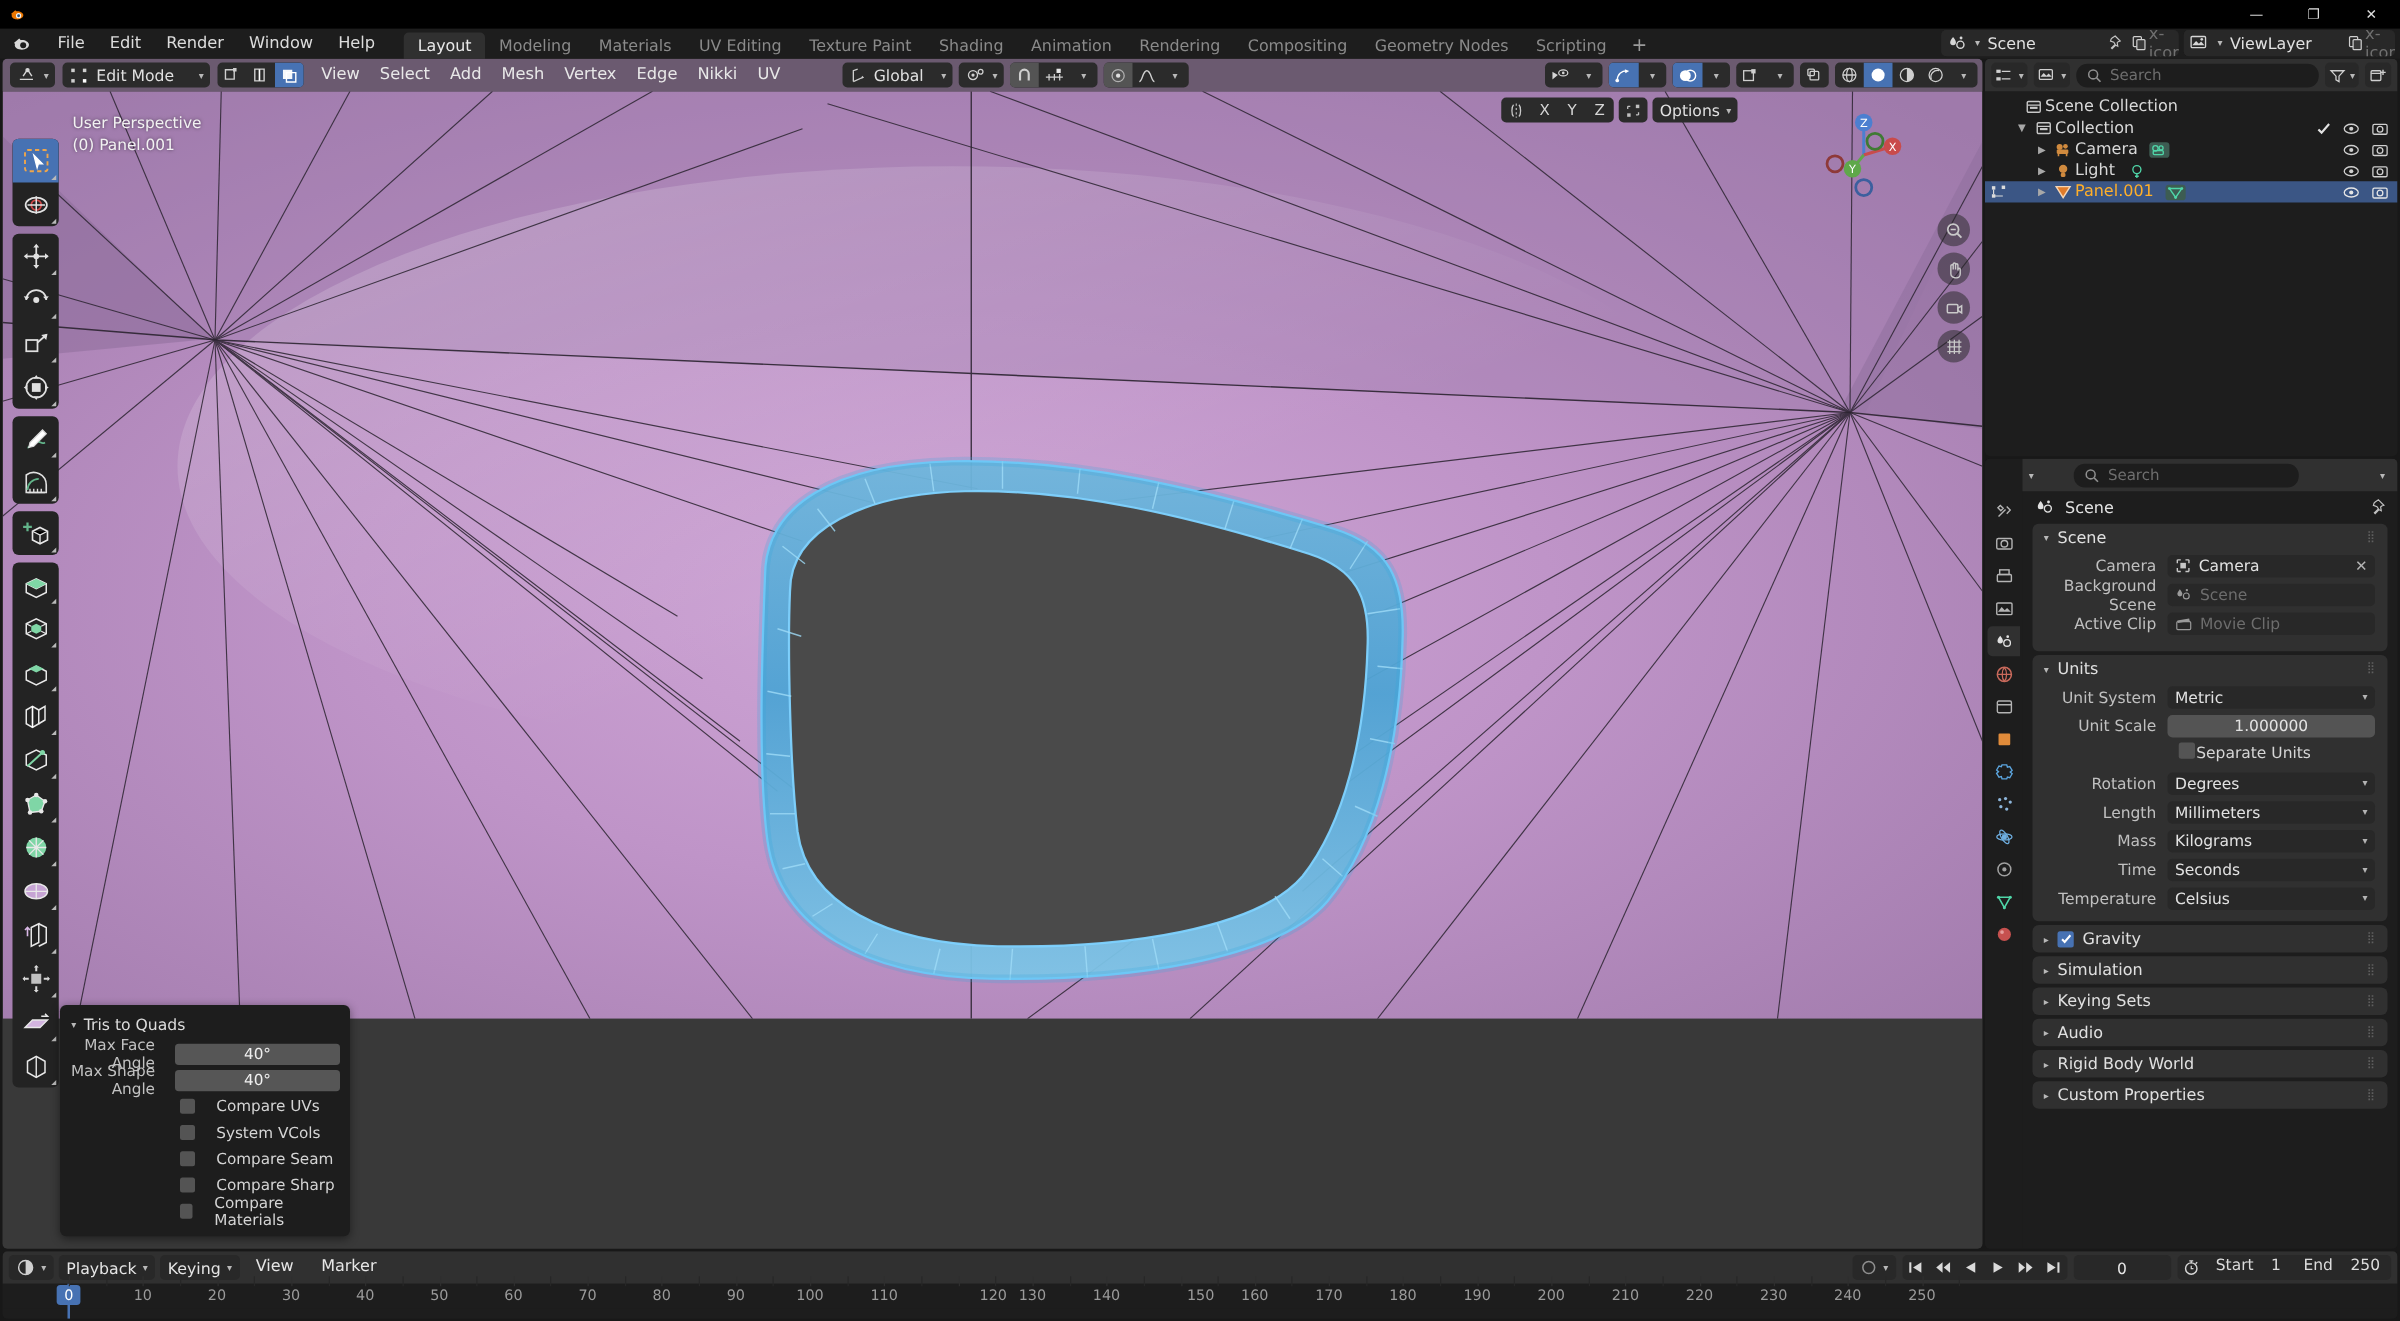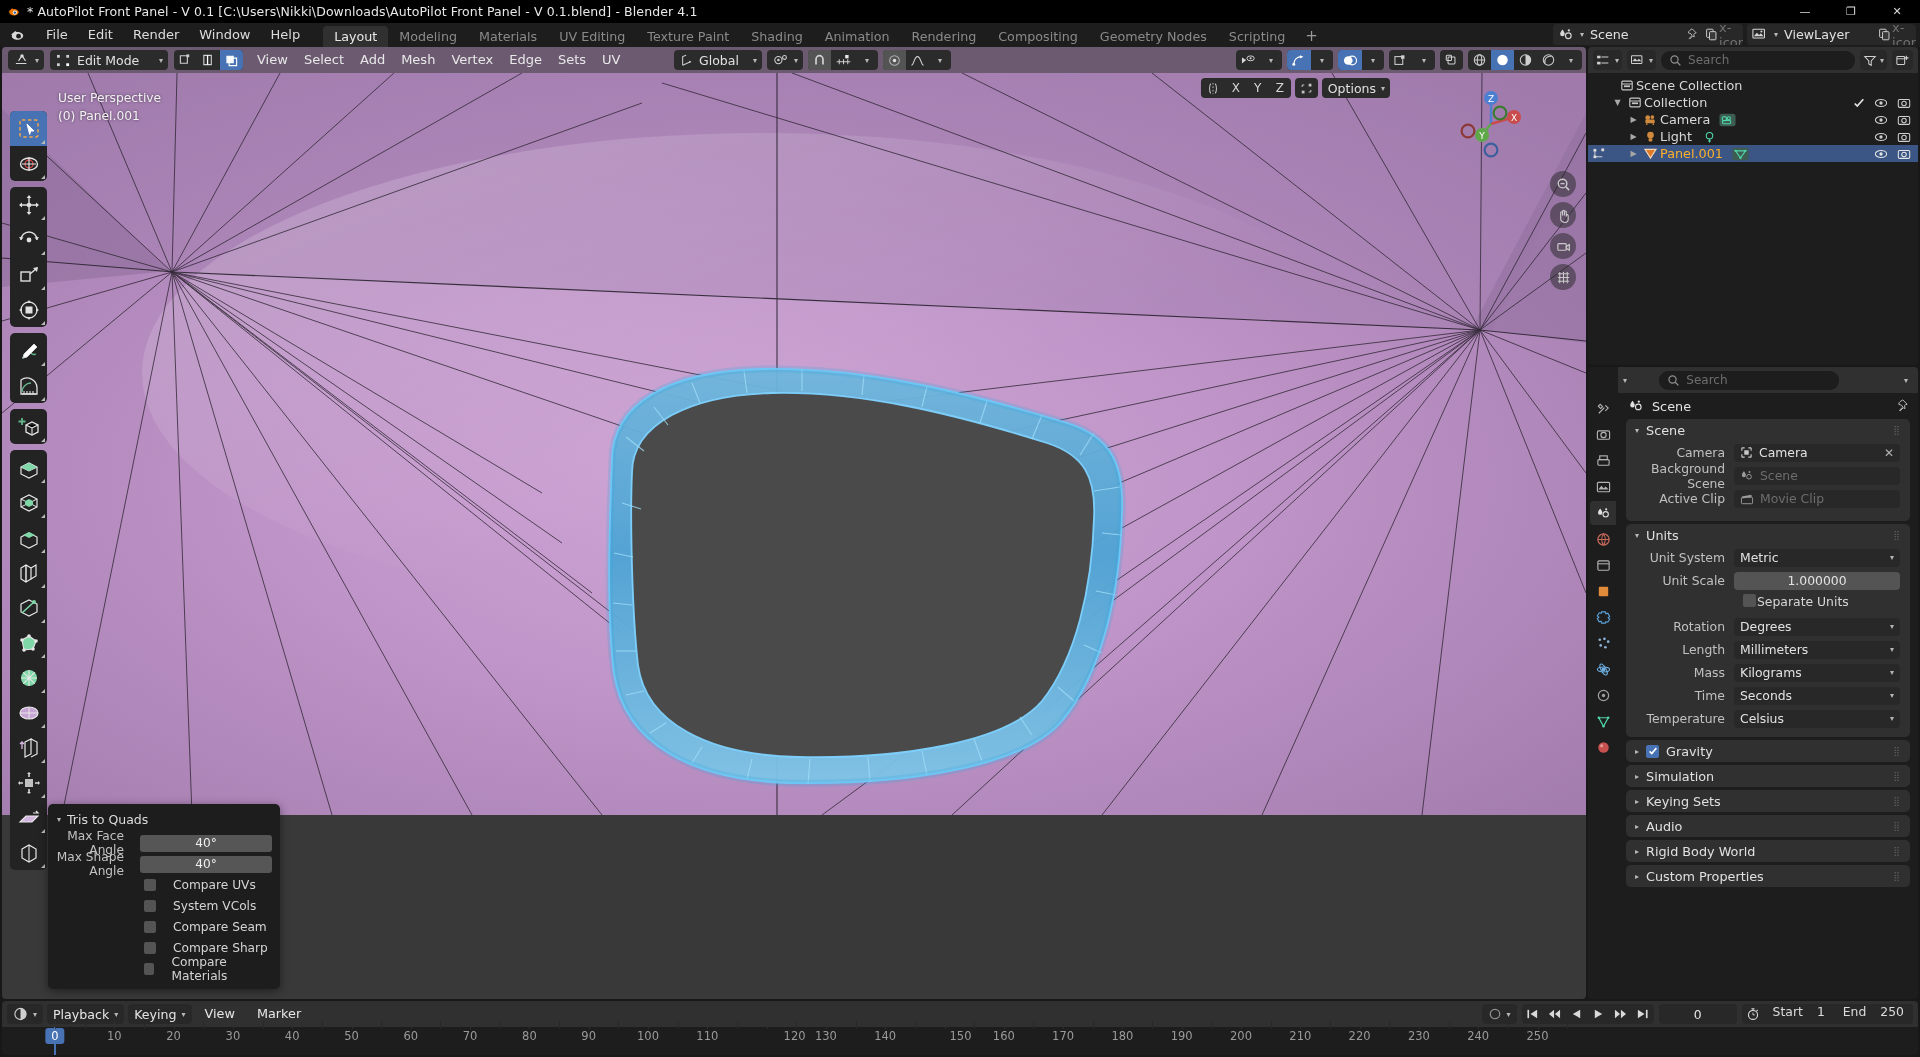--- a/index.html
+++ b/index.html
@@ -191,21 +191,20 @@
 
   <div class="titlebar">
     <span class="blender-logo-sm">
       <svg viewBox="0 0 24 24" width="14" height="14">
         <path d="M4 13c0-3 4-6 8-6s8 2.4 8 5.4S16.3 18 12 18 4 16 4 13z" fill="#ea7600"></path>
         <circle cx="13.5" cy="13" r="3.6" fill="#f5f5f5"></circle>
           <circle cx="13.5" cy="13" r="2" fill="#265787"></circle>
         <path d="M3 10.5L9 5.5l2 2-5.5 4.5z" fill="#ea7600"></path>
       </svg>
     </span>
-    <span class="title-text">* AutoPilot Front Panel - V 0.1 [C:\Users\Nikki\Downloads\AutoPilot Front Panel - V 0.1.blend] - Blender 4.1</span>
     <div class="win-btns">
       <div class="win-btn">—</div>
       <div class="win-btn">❐</div>
       <div class="win-btn close">✕</div>
     </div>
   </div>
 
   <div class="topbar">
     <span class="tb-logo">
       <svg viewBox="0 0 24 24" width="17" height="17">
@@ -324,21 +323,21 @@
                 <path d="M5.5 5.5h8v8h-8z" fill="none" stroke="#fff" stroke-width="1.2"></path>
               </svg>
           </div>
         </div>
         <div class="hdr-menu">View</div>
         <div class="hdr-menu">Select</div>
         <div class="hdr-menu">Add</div>
         <div class="hdr-menu">Mesh</div>
         <div class="hdr-menu">Vertex</div>
         <div class="hdr-menu">Edge</div>
-        <div class="hdr-menu">Sets</div>
+        <div class="hdr-menu">Nikki</div>
         <div class="hdr-menu">UV</div>
 
         <div style="position:absolute;left:672px;top:3px;display:flex;align-items:center;gap:5px">
           <div class="hdr-drop" style="margin:0;min-width:88px;justify-content:space-between">
             <span style="display:flex;align-items:center;gap:5px">
               <svg width="14" height="13" viewBox="0 0 16 15">
                   <path d="M3 13V3l4-1.5" stroke="#cfcfcf" stroke-width="1.2" fill="none"></path>
                   <path d="M3 13l9-4" stroke="#cfcfcf" stroke-width="1.2" fill="none"></path>
                   <path d="M11 7.5l2 1.8-2.6 1z" fill="#cfcfcf"></path>
                 </svg>

